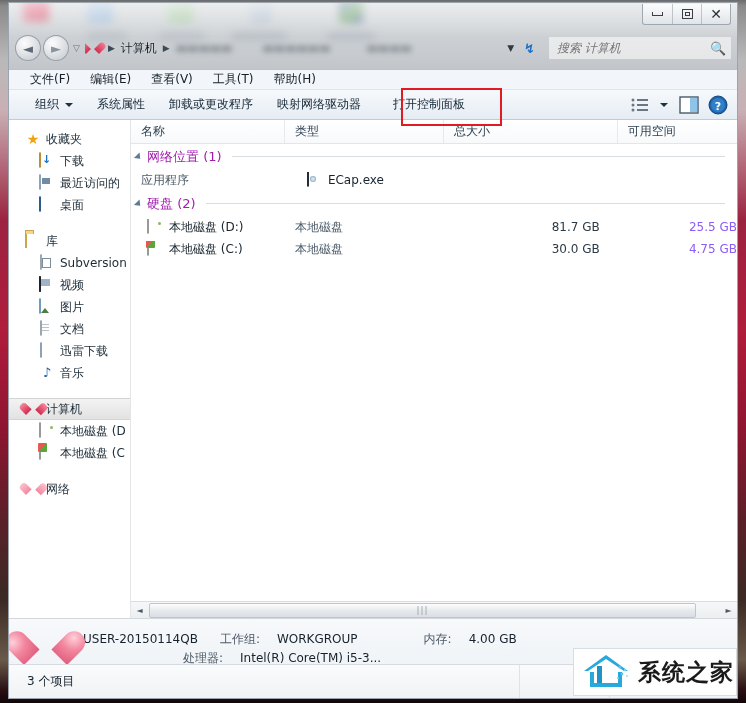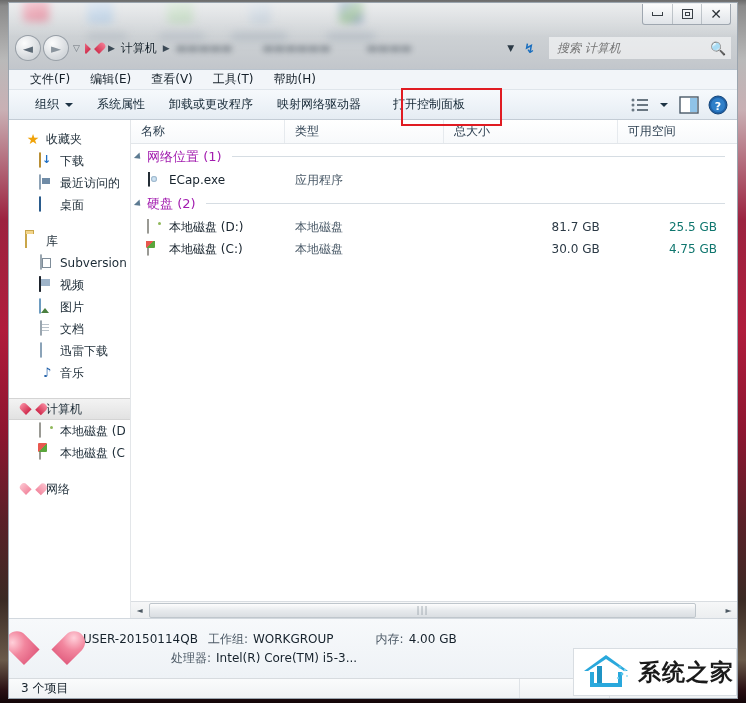--- a/index.html
+++ b/index.html
@@ -307,21 +307,21 @@
   .filerow {
     display: flex; align-items: center;
     height: 22px;
     font-size: 12px; color: #16222c;
     cursor: default;
   }
   .fcell { padding-left: 10px; white-space: nowrap; overflow: hidden; }
   .f-name { width: 155px; display: flex; align-items: center; padding-left: 16px; }
   .f-type { width: 160px; color: #4a5a68; }
   .f-size { width: 175px; text-align: right; padding-right: 18px; color: #2c3a46; }
-  .f-free { width: 120px; text-align: right; padding-right: 20px; color: #0f766e; }
+  .f-free { width: 120px; text-align: right; padding-right: 0; color: #8b5cf6; }
   .ficon { width: 16px; height: 16px; margin-right: 6px; flex: none; position: relative; }
   .ic-exe { width:14px;height:14px;margin:1px;background:linear-gradient(135deg,#5b6b7a,#2f3b47);border:1px solid #242d36;border-radius:2px; }
   .ic-exe::after{content:"";position:absolute;left:4px;top:4px;width:6px;height:6px;border-radius:50%;background:radial-gradient(circle,#bcd4e8,#4a6customcolor 70%);background:radial-gradient(circle,#cfe3f2 30%,#527a9c 100%);}
 
   
   #hscroll {
     height: 17px;
     background: linear-gradient(to bottom, #f6f7f8, #eceef0);
     border-top: 1px solid #d9dde1;
     display: flex; align-items: center;
@@ -352,36 +352,36 @@
   }
   #det-heart { width: 44px; height: 40px; position: relative; margin-right: 16px; flex: none; }
   #det-heart::before, #det-heart::after {
     content: ""; position: absolute; top: 4px; width: 22px; height: 32px;
     background: radial-gradient(circle at 35% 25%, #ffd0da, #f2869e 45%, #e05a7c 100%);
     border-radius: 22px 22px 0 0;
   }
   #det-heart::before { left: 1px; transform: rotate(-45deg); transform-origin: 0 100%; }
   #det-heart::after  { left: 22px; transform: rotate(45deg); transform-origin: 100% 100%; }
   #det-text { font-size: 12px; color: #16222c; line-height: 19px; }
-  .dt-row { display: flex; }
+  .dt-row { display: flex; gap: 12px; }
   .dt-key { color: #4d5a66; }
   .dt-val { color: #16222c; }
   .dt-pc  { margin-right: 10px; }
   .dt-gap { width: 42px; }
   .dt-indent { width: 88px; }
 
   
   #statusbar {
     position: absolute; left: 0; right: 0; bottom: 0;
-    height: 20px;
+    height: 34px;
     background: linear-gradient(to bottom, #fafbfc, #f0f2f4);
     border-top: 1px solid #d7dbdf;
     display: flex; align-items: center;
     font-size: 12px; color: #16222c;
-    padding-left: 12px;
+    padding-left: 18px;
   }
   #statusbar .sb-div { position: absolute; left: 510px; top: 0; bottom: 0; width: 1px; background: #dfe3e7; }
   #statusbar .sb-div2 { position: absolute; left: 600px; top: 0; bottom: 0; width: 1px; background: #dfe3e7; }
 
   
   #watermark {
     position: absolute; right: 0px; bottom: 2px;
     width: 164px; height: 48px;
     background: #ffffff;
     border: 1px solid #d8dde2;
@@ -594,25 +594,25 @@
         </div>
 
         <div id="listbody">
 
           <div class="grouphdr">
             <span class="gtri"></span>
             <span class="gtext">网络位置 (1)</span>
             <span class="gline"></span>
           </div>
           <div class="filerow">
+            <div class="fcell f-type">应用程序</div>
             <div class="fcell f-name">
               <span class="ficon"><span class="ic-exe"></span></span>
               <span>ECap.exe</span>
             </div>
-            <div class="fcell f-type">应用程序</div>
             <div class="fcell f-size"></div>
             <div class="fcell f-free"></div>
           </div>
 
           <div class="grouphdr">
             <span class="gtri"></span>
             <span class="gtext">硬盘 (2)</span>
             <span class="gline"></span>
           </div>
           <div class="filerow">

